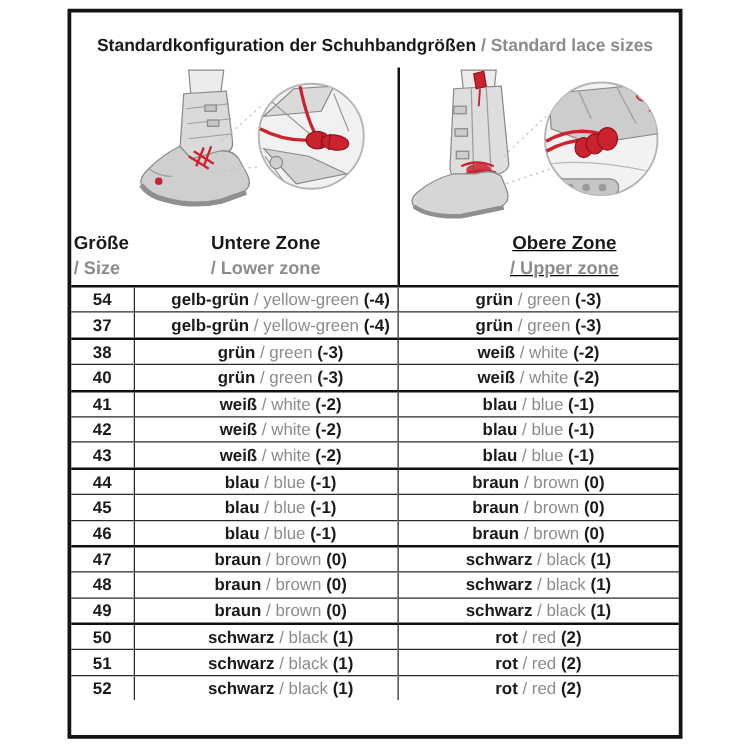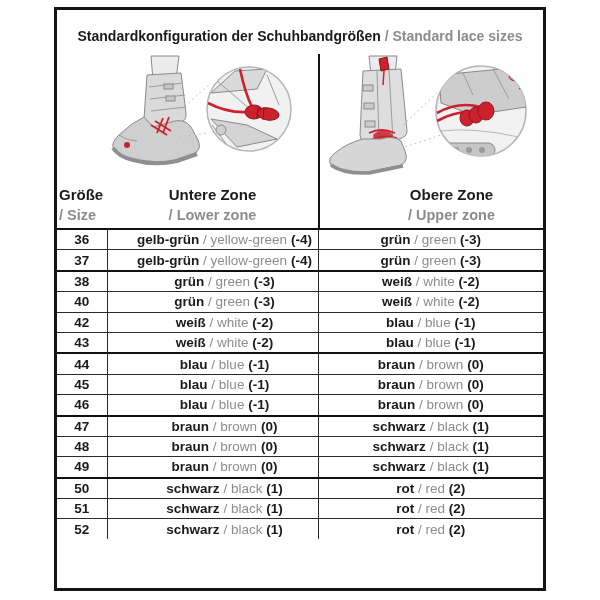--- a/index.html
+++ b/index.html
@@ -21,21 +21,21 @@
   .mid{position:relative;height:174px;padding-left:24px;}
   .vdivider{position:absolute;left:261px;top:0;bottom:0;width:2px;background:#141414;}
   .fig{position:absolute;top:1px;}
   .fig-left{left:50px;width:196px;height:126px;}
   .fig-right{left:266px;width:215px;height:126px;}
   .colhead{position:absolute;bottom:3px;}
   .colhead .de{font-size:15px;font-weight:bold;color:var(--ink);line-height:20px;}
   .colhead .en{font-size:14.5px;font-weight:bold;color:var(--gray);line-height:20px;}
   .colhead-size{left:2px;text-align:left;width:48px;}
   .colhead-lower{left:50px;width:211px;text-align:center;}
-  .colhead-upper{left:263px;width:263px;text-align:center;}
+  .colhead-upper{left:263px;width:263px;text-align:center;text-decoration:underline;}
   
   table.lace{border-collapse:collapse;width:100%;table-layout:fixed;}
   td{
     height:19.4px;padding:0;text-align:center;vertical-align:middle;
     font-size:13.5px;line-height:19px;white-space:nowrap;
     border-top:1.4px solid #2a2a2a;
   }
   tr.group-start td{border-top:2.6px solid #101010;}
   td.c-size{border-right:1.7px solid #2a2a2a;font-weight:bold;color:var(--ink);}
   td.c-lower{border-right:1.7px solid #2a2a2a;padding-left:24px;}
@@ -151,39 +151,44 @@
   </div>
 
   <table class="lace">
     <colgroup>
         <col style="width:50px">
         <col style="width:211px">
         <col>
       </colgroup>
     <tbody>
         <tr class="group-start">
-    <td class="c-size"><span>36</span></td>
+    <td class="c-size"><span>54</span></td>
     <td class="c-lower"><span class="de-part">gelb-grün</span> <span class="en-part">/ yellow-green</span> <span class="num-part">(-4)</span></td>
     <td class="c-upper"><span class="de-part">grün</span> <span class="en-part">/ green</span> <span class="num-part">(-3)</span></td>
   </tr>
         <tr>
     <td class="c-size"><span>37</span></td>
     <td class="c-lower"><span class="de-part">gelb-grün</span> <span class="en-part">/ yellow-green</span> <span class="num-part">(-4)</span></td>
     <td class="c-upper"><span class="de-part">grün</span> <span class="en-part">/ green</span> <span class="num-part">(-3)</span></td>
   </tr>
         <tr class="group-start">
     <td class="c-size"><span>38</span></td>
     <td class="c-lower"><span class="de-part">grün</span> <span class="en-part">/ green</span> <span class="num-part">(-3)</span></td>
     <td class="c-upper"><span class="de-part">weiß</span> <span class="en-part">/ white</span> <span class="num-part">(-2)</span></td>
   </tr>
         <tr>
     <td class="c-size"><span>40</span></td>
     <td class="c-lower"><span class="de-part">grün</span> <span class="en-part">/ green</span> <span class="num-part">(-3)</span></td>
     <td class="c-upper"><span class="de-part">weiß</span> <span class="en-part">/ white</span> <span class="num-part">(-2)</span></td>
   </tr>
+        <tr class="group-start">
+    <td class="c-size"><span>41</span></td>
+    <td class="c-lower"><span class="de-part">weiß</span> <span class="en-part">/ white</span> <span class="num-part">(-2)</span></td>
+    <td class="c-upper"><span class="de-part">blau</span> <span class="en-part">/ blue</span> <span class="num-part">(-1)</span></td>
+  </tr>
         <tr>
     <td class="c-size"><span>42</span></td>
     <td class="c-lower"><span class="de-part">weiß</span> <span class="en-part">/ white</span> <span class="num-part">(-2)</span></td>
     <td class="c-upper"><span class="de-part">blau</span> <span class="en-part">/ blue</span> <span class="num-part">(-1)</span></td>
   </tr>
         <tr>
     <td class="c-size"><span>43</span></td>
     <td class="c-lower"><span class="de-part">weiß</span> <span class="en-part">/ white</span> <span class="num-part">(-2)</span></td>
     <td class="c-upper"><span class="de-part">blau</span> <span class="en-part">/ blue</span> <span class="num-part">(-1)</span></td>
   </tr>

